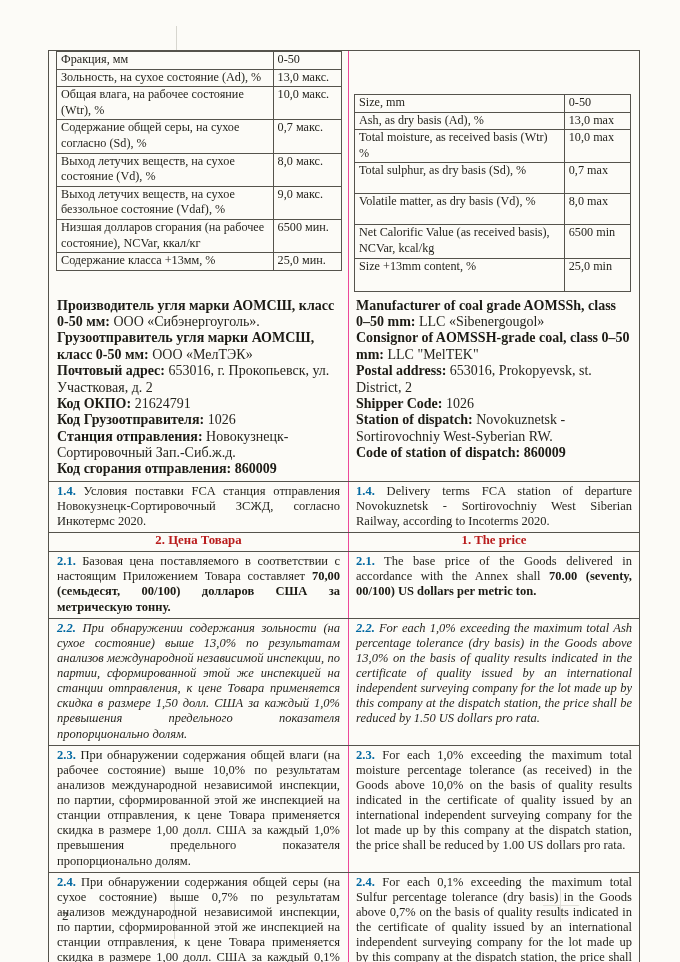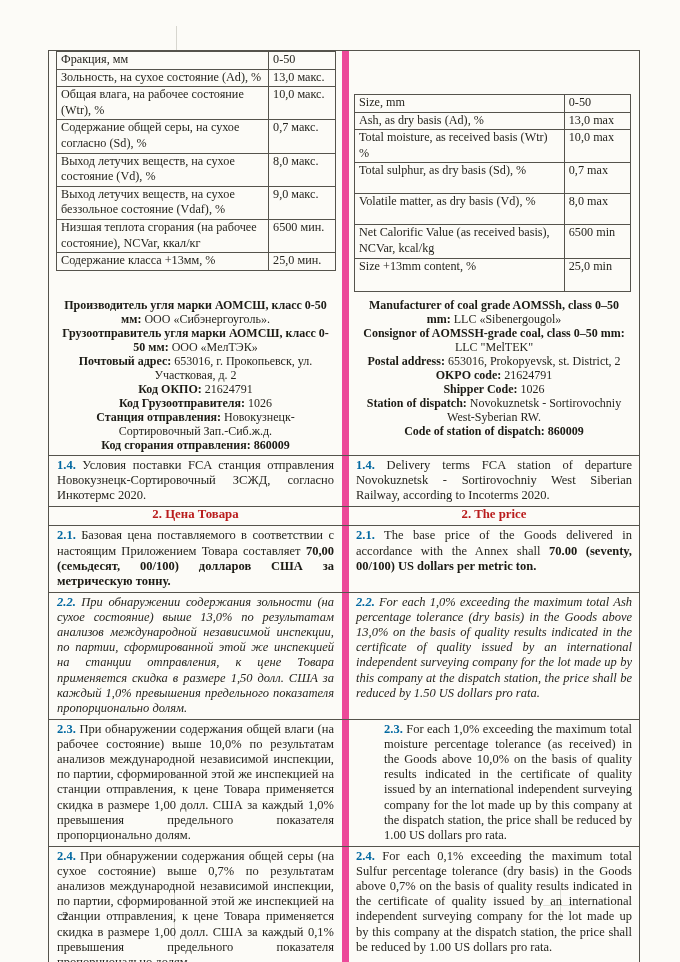--- a/index.html
+++ b/index.html
@@ -15,21 +15,21 @@
   .doc {
     position: absolute;
     left: 48px; top: 50px;
     width: 592px;
     border: 1px solid #55534c;
   }
   .row { display: flex; align-items: stretch; }
   .row.bordered { border-top: 1px solid #55534c; }
   .cell-l {
     width: 300px;
-    border-right: 7px solid #ec4899;
+    border-right: 1px solid #ec4899;
     padding: 2px 8px 3px 8px;
   }
   .cell-r { flex: 1; padding: 2px 7px 3px 7px; }
 
   
   .spec-row { min-height: 167px; }
   .spec-row .cell-l { padding: 0 6px 4px 7px; }
   .spec-row .cell-r { padding: 0 8px 4px 5px; margin-top: 43px; }
   table.spec {
     width: 100%;
@@ -43,21 +43,21 @@
     vertical-align: top;
   }
   table.spec td.val { width: 24%; }
   table.spec tr:nth-child(4) td,
   table.spec tr:nth-child(5) td,
   table.spec tr:nth-child(6) td { height: 31px; }
   table.spec tr:nth-child(7) td { height: 33px; }
 
   
   .info-row { min-height: 146px; }
-  .info-line { font-size: 12px; line-height: 1.17; text-align: center; }
+  .info-line { font-size: 14px; line-height: 1.17; text-align: left; }
   .info-line .lbl { font-weight: bold; color: #1c1b15; }
   .gap-below { }
 
   
   .para {
     font-size: 12.5px;
     line-height: 1.21;
     text-align: justify;
   }
   .num { font-weight: bold; color: #0369a1; }
@@ -66,21 +66,21 @@
   .sec-head { min-height: 18px; }
   .sec-title {
     font-weight: bold;
     text-align: center;
     font-size: 12.8px;
     color: #b91c1c;
     padding-top: 0;
   }
   .clause-21 { min-height: 46px; }
   .clause-22 { min-height: 97px; font-style: italic; }
-  .clause-23 { min-height: 111px; gap: 28px; }
+  .clause-23 { min-height: 111px; }
   .clause-24 { min-height: 97px; }
   .clause-25 { min-height: 104px; }
 
   .page-number {
     position: absolute;
     left: 62px; top: 908px;
     font-size: 13px;
     color: #2c2b25;
   }
 
@@ -125,21 +125,21 @@
               </tr>
             <tr>
                 <td>Выход летучих веществ, на сухое состояние (Vd), %</td>
                 <td class="val">8,0 макс.</td>
               </tr>
             <tr>
                 <td>Выход летучих веществ, на сухое беззольное состояние (Vdaf), %</td>
                 <td class="val">9,0 макс.</td>
               </tr>
             <tr>
-                <td>Низшая теплота сгорания (на рабочее состояние), NCVar, ккал/кг</td>
+                <td>Низшая долларов сгорания (на рабочее состояние), NCVar, ккал/кг</td>
                 <td class="val">6500 мин.</td>
               </tr>
             <tr>
                 <td>Содержание класса +13мм, %</td>
                 <td class="val">25,0 мин.</td>
               </tr>
           </tbody>
         </table>
       </div>
       <div class="cell-r">
@@ -185,39 +185,38 @@
         <div class="info-line"><span class="lbl">Почтовый адрес:</span><span> 653016, г. Прокопьевск, ул. Участковая, д. 2</span></div>
         <div class="info-line"><span class="lbl">Код ОКПО:</span><span> 21624791</span></div>
         <div class="info-line"><span class="lbl">Код Грузоотправителя:</span><span> 1026</span></div>
         <div class="info-line"><span class="lbl">Станция отправления:</span><span> Новокузнецк-Сортировочный Зап.-Сиб.ж.д.</span></div>
         <div class="info-line"><span class="lbl">Код сгорания отправления:</span><span class="b"> 860009</span></div>
       </div>
       <div class="cell-r">
         <div class="info-line"><span class="lbl">Manufacturer of coal grade AOMSSh, class 0–50 mm:</span><span> LLC «Sibenergougol»</span></div>
         <div class="info-line"><span class="lbl">Consignor of AOMSSH-grade coal, class 0–50 mm:</span><span> LLC "MelTEK"</span></div>
         <div class="info-line gap-below"><span class="lbl">Postal address:</span><span> 653016, Prokopyevsk, st. District, 2</span></div>
-        <div class="info-line"><span class="lbl">OKPO code:</span><span> 21624791</span></div>
         <div class="info-line"><span class="lbl">Shipper Code:</span><span> 1026</span></div>
         <div class="info-line"><span class="lbl">Station of dispatch:</span><span> Novokuznetsk - Sortirovochniy West-Syberian RW.</span></div>
         <div class="info-line"><span class="lbl">Code of station of dispatch:</span><span class="b"> 860009</span></div>
       </div>
     </div>
 
     <div class="row bordered clause-14">
       <div class="cell-l">
         <div class="para"><span class="num">1.4.</span><span> Условия поставки FCA станция отправления Новокузнецк-Сортировочный ЗСЖД, согласно Инкотермс 2020.</span></div>
       </div>
       <div class="cell-r">
         <div class="para"><span class="num">1.4.</span><span> Delivery terms FCA station of departure Novokuznetsk - Sortirovochniy West Siberian Railway, according to Incoterms 2020.</span></div>
       </div>
     </div>
 
     <div class="row bordered sec-head">
       <div class="cell-l sec-title">2. Цена Товара</div>
-      <div class="cell-r sec-title">2. The price</div>
+      <div class="cell-r sec-title">1. The price</div>
     </div>
 
     <div class="row bordered clause-21">
       <div class="cell-l">
         <div class="para"><span class="num">2.1.</span><span> Базовая цена поставляемого в соответствии с настоящим Приложением Товара составляет </span><span class="b">70,00 (семьдесят, 00/100) долларов США за метрическую тонну</span><span class="b">.</span></div>
       </div>
       <div class="cell-r">
         <div class="para"><span class="num">2.1.</span><span> The base price of the Goods delivered in accordance with the Annex shall </span><span class="b">70.00 (seventy, 00/100) US dollars per metric ton</span><span class="b">.</span></div>
       </div>
     </div>

